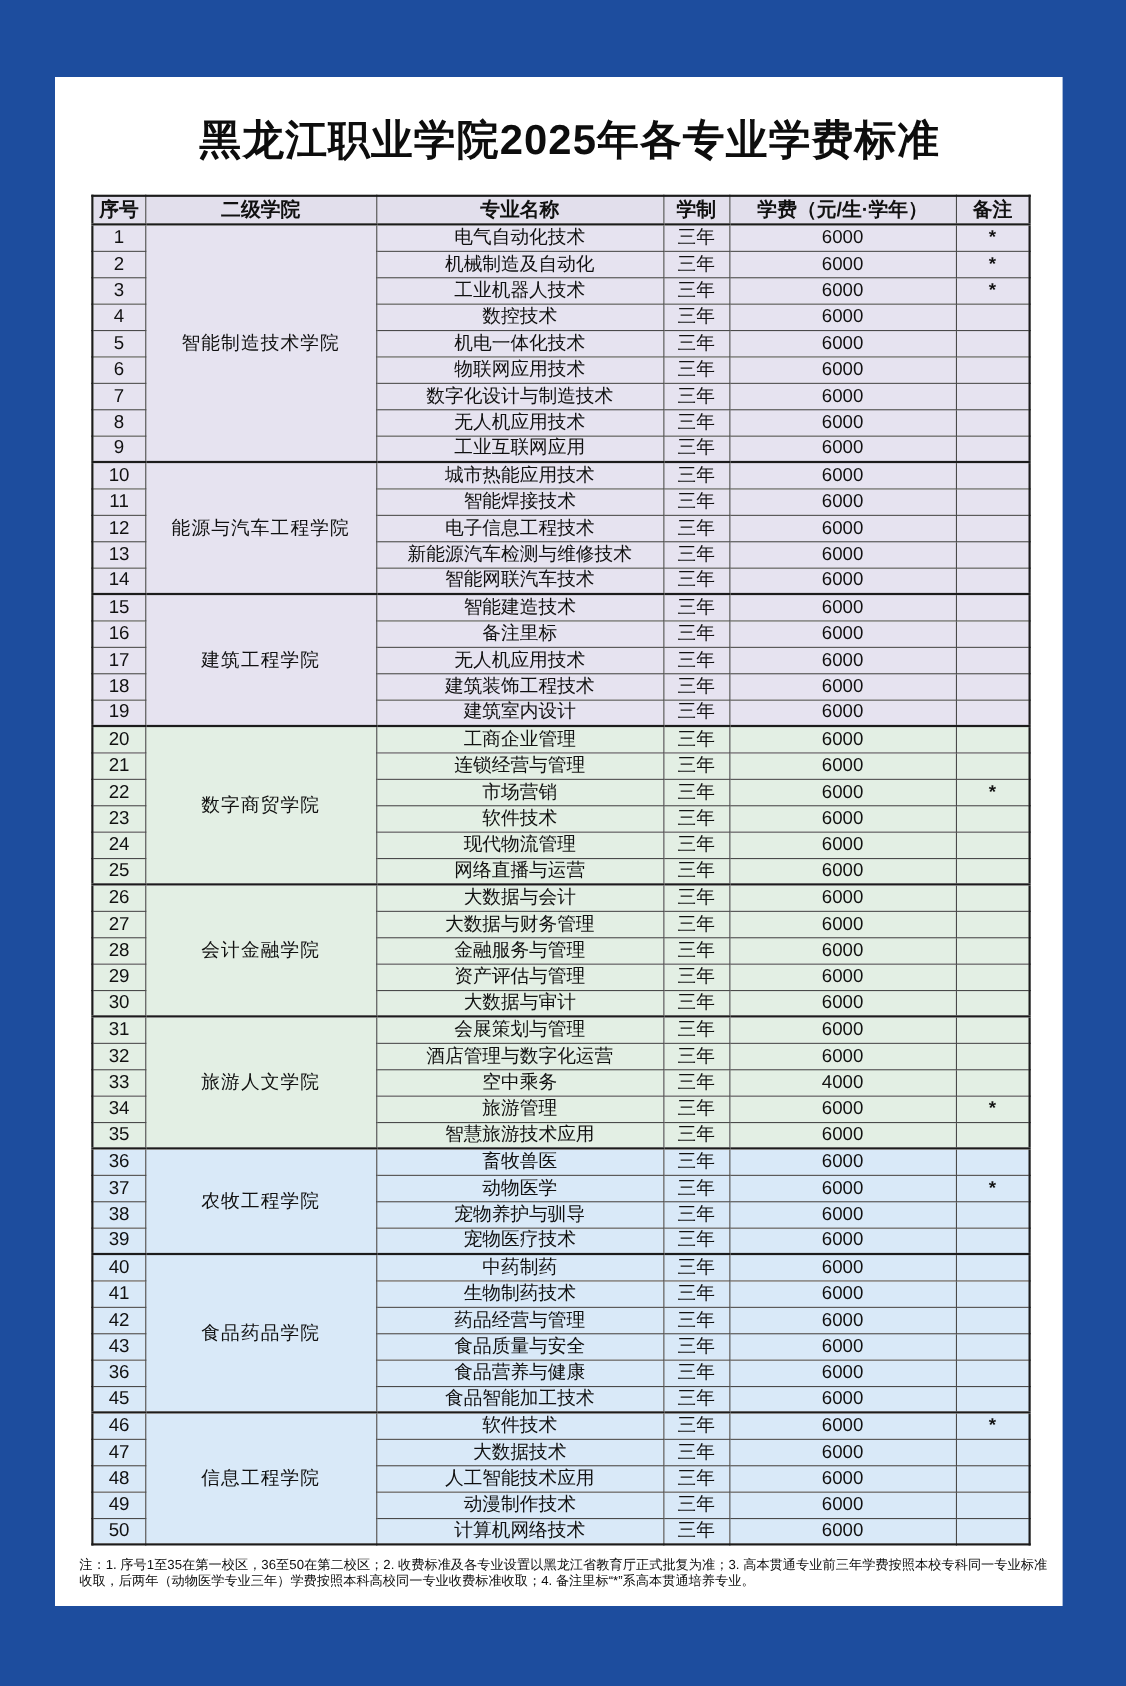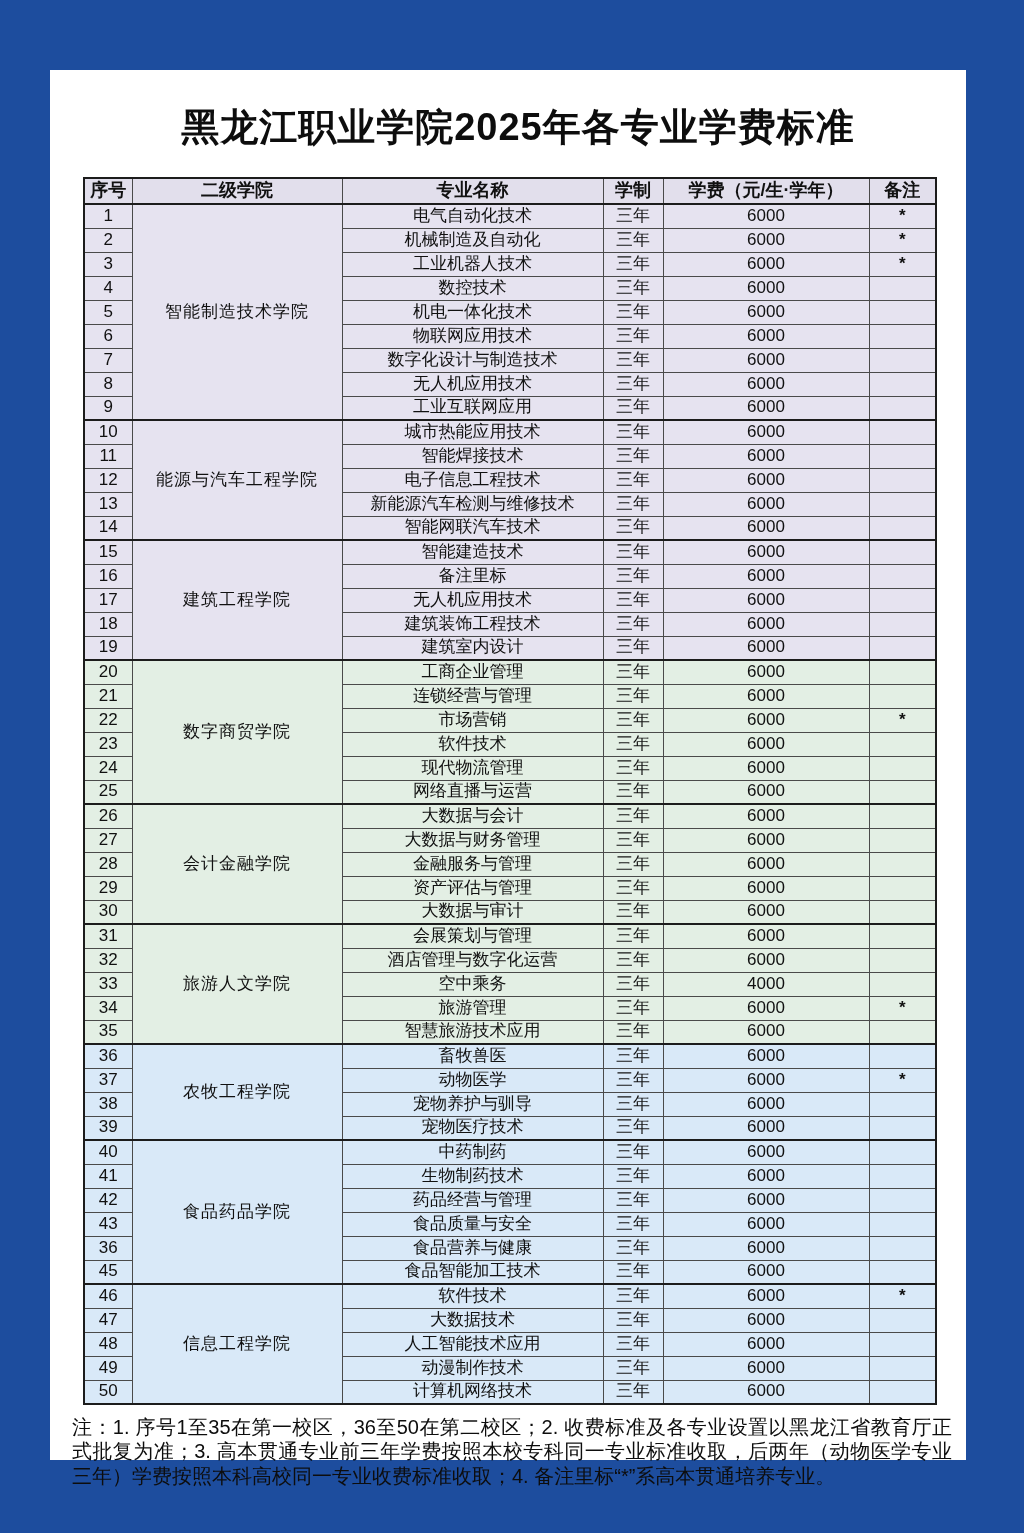--- a/index.html
+++ b/index.html
@@ -62,21 +62,21 @@
   table.fees td{height:24px;}
   td.college-cell{font-size:18px;letter-spacing:1px;margin-top:20px;}
   td.major-cell{font-size:18px;margin-top:30px;}
   td.note-cell{font-size:20px;font-weight:bold;}
   tr.group-purple > td{background:var(--purple);}
   tr.group-green  > td{background:var(--green);}
   tr.group-blue   > td{background:var(--blue);}
   tr.group-first > td{border-top:2px solid var(--heavy);}
   .footnote{
     margin:10px 14px 0 22px;
-    font-size:20px;
+    font-size:12px;
     line-height:1.22;
     text-align:justify;
     color:#0d0d0d;
   }
 </style>
 </head>
 <body>
 
 <div class="card">
   <div class="title">黑龙江职业学院2025年各专业学费标准</div>

